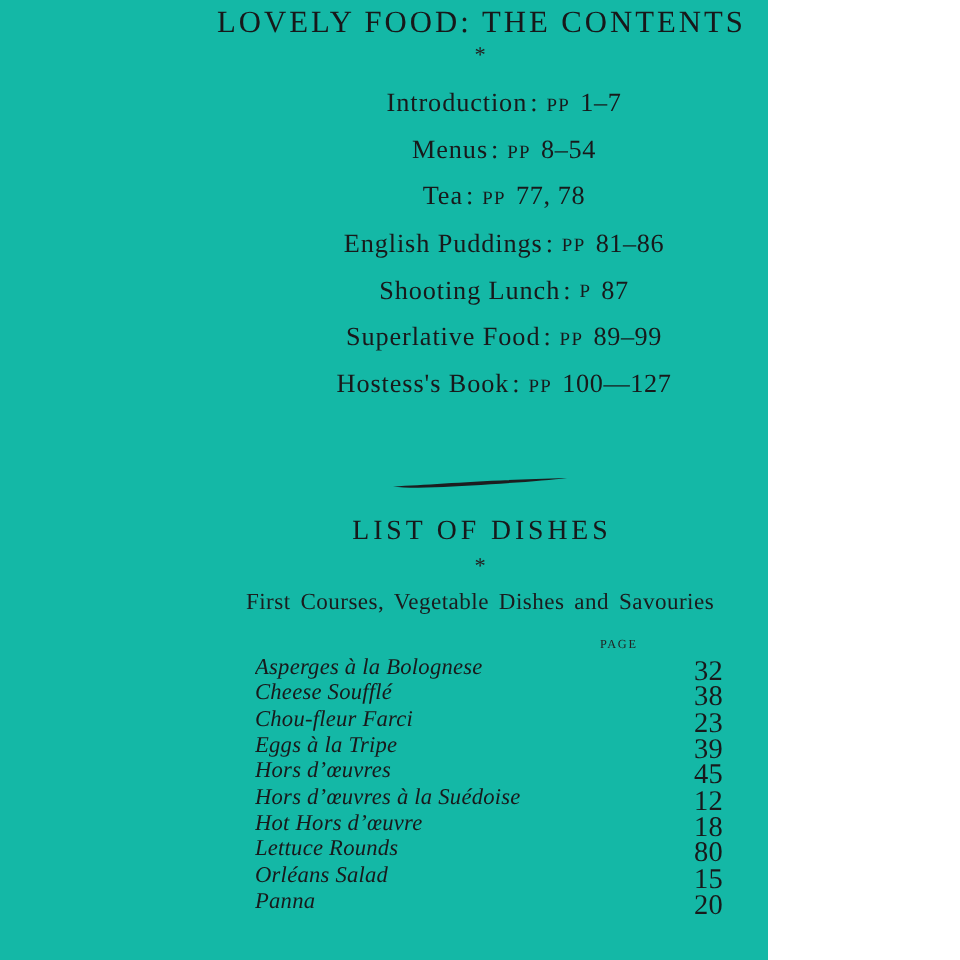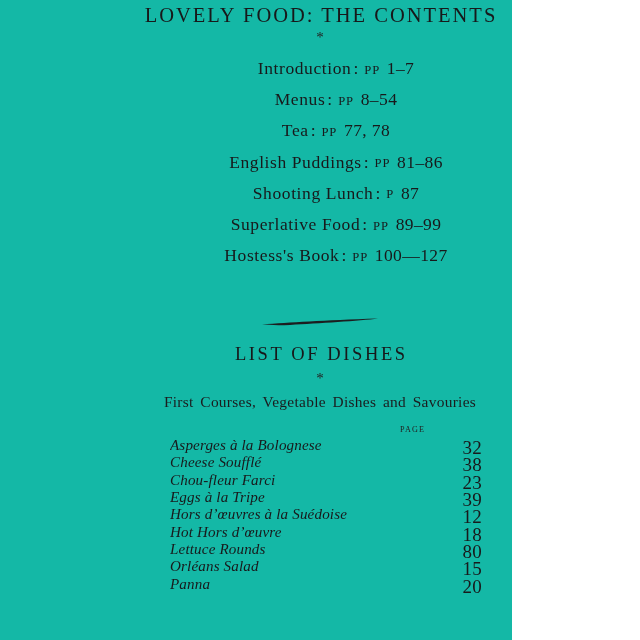--- a/index.html
+++ b/index.html
@@ -232,20 +232,25 @@
         <span class="dish-name">Chou-fleur Farci</span>
         <span class="leader"></span>
         <span class="dish-page">23</span>
       </div>
       <div class="dish-row">
         <span class="dish-name">Eggs à la Tripe</span>
         <span class="leader"></span>
         <span class="dish-page">39</span>
       </div>
       <div class="dish-row">
+        <span class="dish-name">Hors d’œuvres</span>
+        <span class="leader"></span>
+        <span class="dish-page">45</span>
+      </div>
+      <div class="dish-row">
         <span class="dish-name">Hors d’œuvres à la Suédoise</span>
         <span class="leader"></span>
         <span class="dish-page">12</span>
       </div>
       <div class="dish-row">
         <span class="dish-name">Hot Hors d’œuvre</span>
         <span class="leader"></span>
         <span class="dish-page">18</span>
       </div>
       <div class="dish-row">

